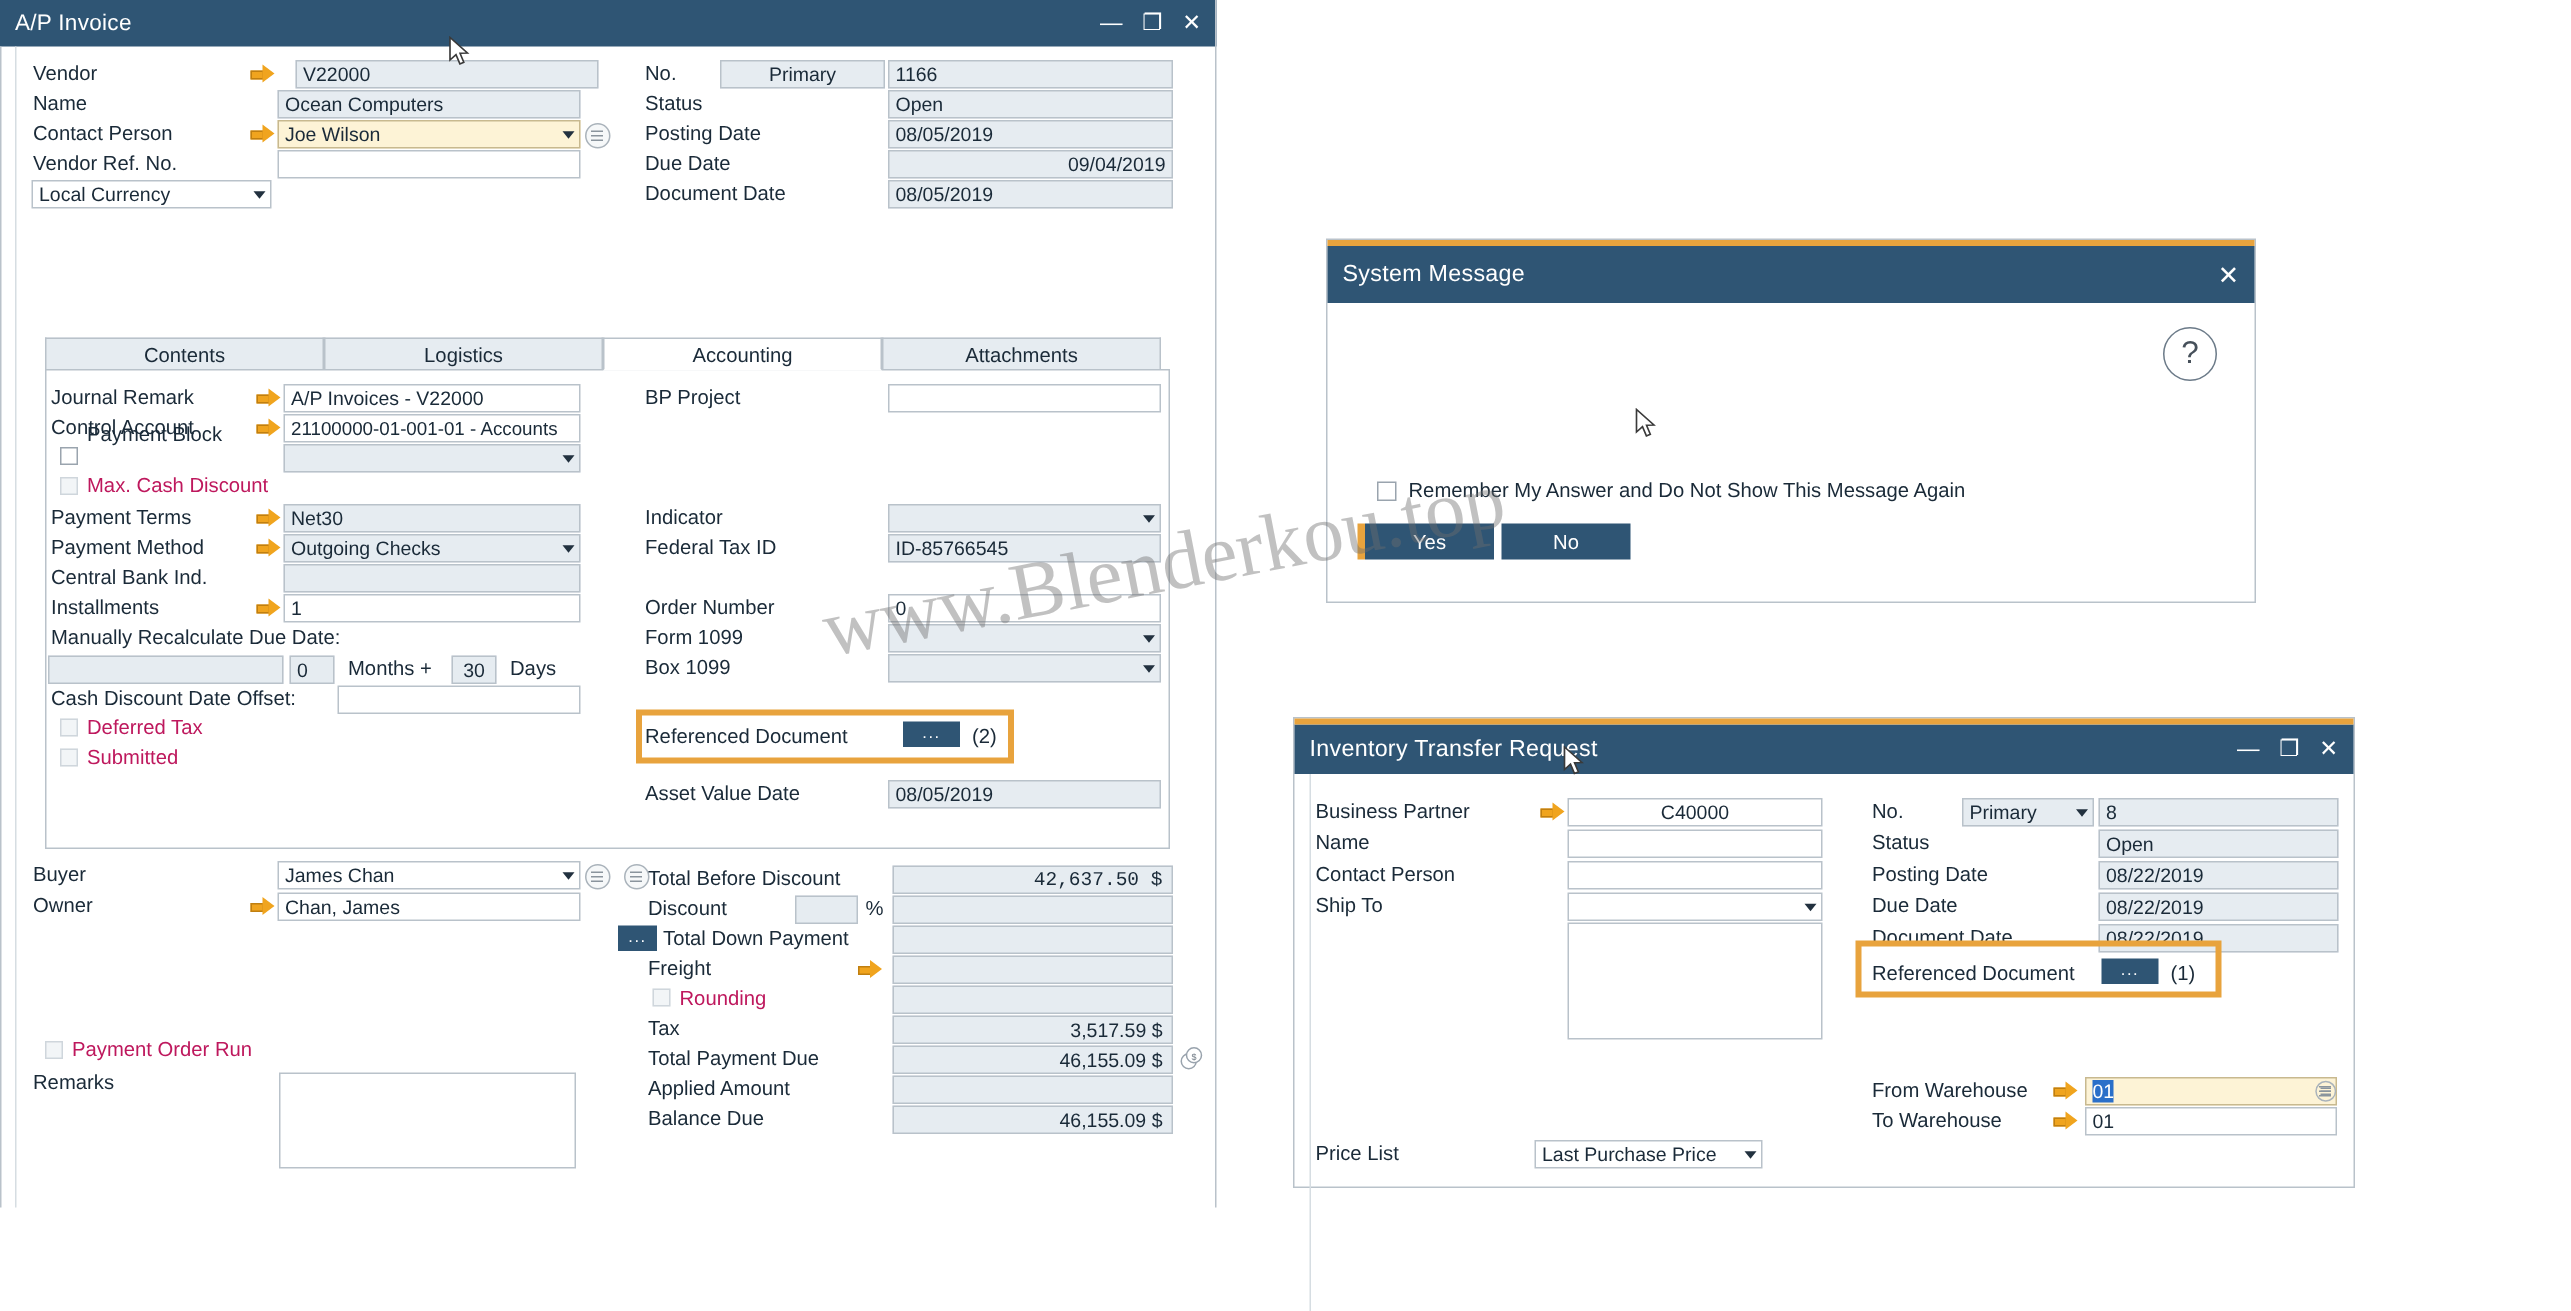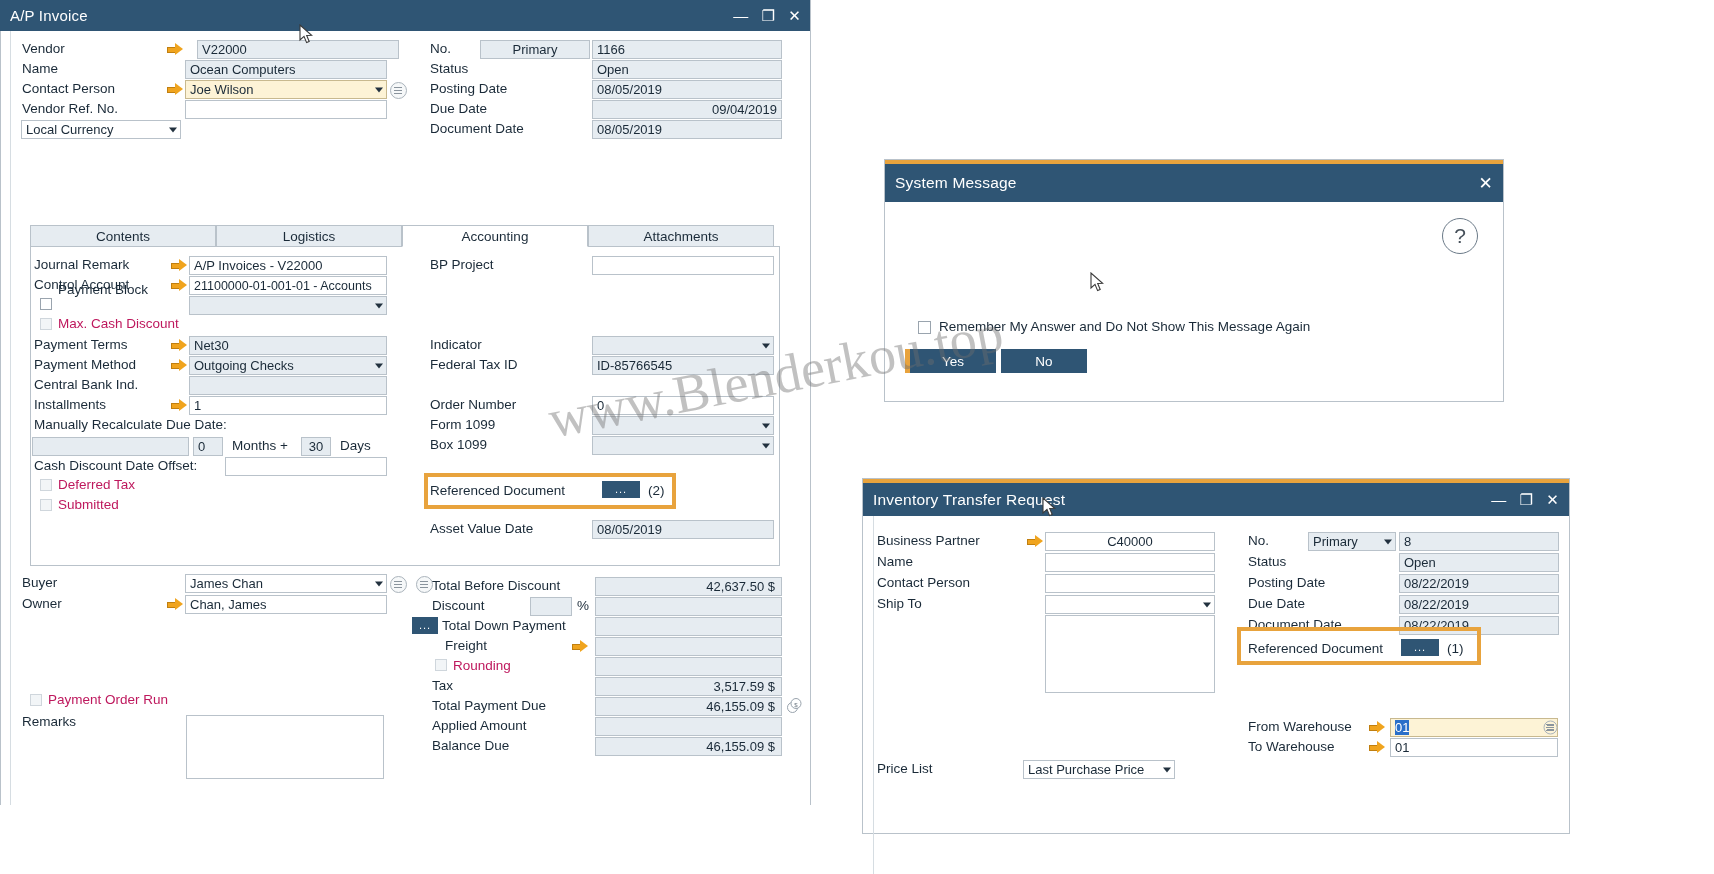--- a/index.html
+++ b/index.html
@@ -250,32 +250,32 @@
     <div class="lbl dim" style="position:absolute;left:48px;top:126px;">Payment Order Run</div>
 
     <div class="lbl" style="position:absolute;left:22px;top:148px;">Remarks</div>
     <div class="fld white" style="position:absolute;left:186px;top:149px;width:198px;height:64px;"></div>
   </div>
 
   <div style="position:absolute;left:420px;top:566px;width:391px;">
     <span class="menuicon" style="position:absolute;left:-4px;top:10px;"></span>
 
     <div class="lbl" style="position:absolute;left:12px;top:12px;">Total Before Discount</div>
-    <div class="fld rt" style="position:absolute;left:175px;top:11px;width:187px;">42,637.50 $</div>
+    <div class="fld rt" style="position:absolute;left:175px;top:11px;width:187px;font-family:Liberation Mono, monospace;">42,637.50 $</div>
 
     <div class="lbl" style="position:absolute;left:12px;top:32px;">Discount</div>
     <div class="fld" style="position:absolute;left:110px;top:31px;width:42px;"></div>
     <div class="lbl" style="position:absolute;left:157px;top:32px;">%</div>
     <div class="fld rt" style="position:absolute;left:175px;top:31px;width:187px;"></div>
 
     <div class="dotbtn" style="position:absolute;left:-8px;top:51px;width:26px;height:17px;">...</div>
     <div class="lbl" style="position:absolute;left:22px;top:52px;">Total Down Payment</div>
     <div class="fld rt" style="position:absolute;left:175px;top:51px;width:187px;"></div>
 
-    <div class="lbl" style="position:absolute;left:12px;top:72px;margin-left:13px;">Freight</div>
+    <div class="lbl" style="position:absolute;left:12px;top:72px;">Freight</div>
     <span class="arw" style="position:absolute;left:152px;top:74px;"></span>
     <div class="fld rt" style="position:absolute;left:175px;top:71px;width:187px;"></div>
 
     <span class="cb dis" style="position:absolute;left:15px;top:93px;"></span>
     <div class="lbl dim" style="position:absolute;left:33px;top:92px;">Rounding</div>
     <div class="fld rt" style="position:absolute;left:175px;top:91px;width:187px;"></div>
 
     <div class="lbl" style="position:absolute;left:12px;top:112px;">Tax</div>
     <div class="fld rt" style="position:absolute;left:175px;top:111px;width:187px;">3,517.59 $</div>
 
@@ -329,21 +329,21 @@
   <div class="dlgbtn" style="position:absolute;left:25px;top:189px;width:86px;">Yes</div>
   <div class="dlgbtn" style="position:absolute;left:116px;top:189px;width:86px;">No</div>
 
   <span class="cursor" style="left:205px;top:112px;">
     <svg width="15" height="22" viewBox="0 0 15 22">
         <path d="M1,1 L1,16 L5,12.4 L7.6,18.6 L10.2,17.5 L7.7,11.5 L12.6,11.3 Z" fill="#ffffff" stroke="#3a3a3a" stroke-width="1.1"></path>
       </svg>
   </span>
 </div>
 
-<div class="win" style="left:862px;top:478px;width:708px;height:356px;border:1px solid #b9c2ca;">
+<div class="win" style="left:862px;top:478px;width:708px;height:314px;border:1px solid #b9c2ca;">
   <div class="win-accent-top"></div>
 
   <div class="titlebar" style="margin-top:4px;height:33px;">
     <div class="ttl" style="font-size:15.5px;">Inventory Transfer Request</div>
     <div class="tb-btns">
       <span>—</span>
       <span>❐</span>
       <span style="font-weight:bold;">✕</span>
     </div>
   </div>

